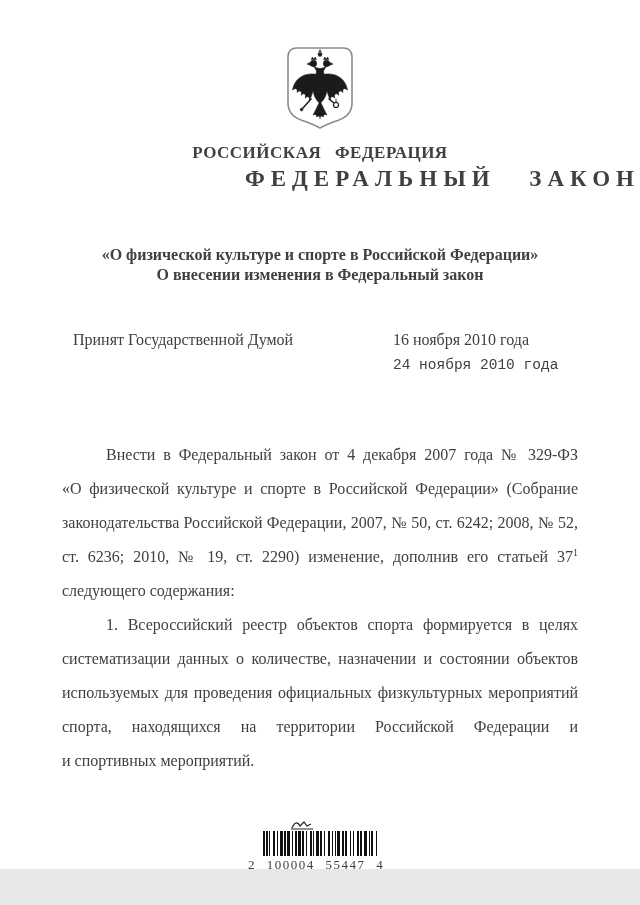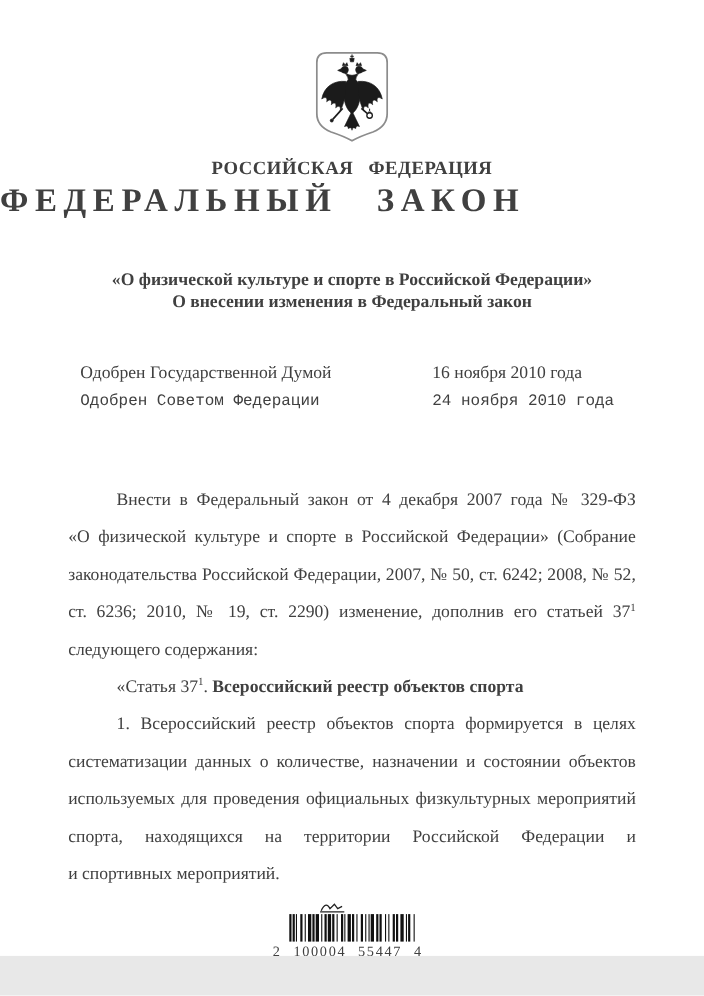--- a/index.html
+++ b/index.html
@@ -9,21 +9,21 @@
     font-family:"Liberation Serif","DejaVu Serif",serif;
   }
   .emblem { position:absolute; left:287px; top:47px; width:66px; height:82px; }
   .country {
     position:absolute; top:143px; left:0; width:100%;
     text-align:center; font-size:17px; font-weight:bold;
     word-spacing:9px; letter-spacing:0.5px;
   }
   .doctype {
     position:absolute; top:166px; left:0; width:100%;
-    text-align:left; font-size:30px; font-weight:bold;
+    text-align:right; font-size:23px; font-weight:bold;
     letter-spacing:6px; word-spacing:22px; white-space:nowrap;
   }
   .law-title {
     position:absolute; top:245px; left:0; width:100%;
     text-align:center; font-weight:bold; font-size:16px; line-height:20px;
   }
   .adoption { position:absolute; left:73px; top:331px; width:505px; }
   .adoption-row { position:relative; height:26px; font-size:16px; }
   .adoption-row .date { position:absolute; left:302px; top:0;margin-left:18px; }
   .row-mono, .row-mono .date {
@@ -80,36 +80,34 @@
   <div class="country">РОССИЙСКАЯ ФЕДЕРАЦИЯ</div>
   <div class="doctype">ФЕДЕРАЛЬНЫЙ  ЗАКОН</div>
 
   <div class="law-title">
     <div>«О физической культуре и спорте в Российской Федерации»</div>
     <div>О внесении изменения в Федеральный закон</div>
   </div>
 
   <div class="adoption">
     <div class="adoption-row">
-      <span>Одобрен Государственной Думой</span>
+      <span>Принят Государственной Думой</span>
       <span class="date">16 ноября 2010 года</span>
     </div>
     <div class="adoption-row row-mono">
-      <span>Одобрен Советом Федерации</span>
       <span class="date">24 ноября 2010 года</span>
     </div>
   </div>
 
   <div class="body-text">
     <div class="line just indent">Внести в Федеральный закон от 4 декабря 2007 года № 329-ФЗ</div>
     <div class="line just">«О физической культуре и спорте в Российской Федерации» (Собрание</div>
     <div class="line just">законодательства Российской Федерации, 2007, № 50, ст. 6242; 2008, № 52,</div>
     <div class="line just"><span>ст. 6236; 2010, № 19, ст. 2290) изменение, дополнив его статьей 37</span><sup>1</sup></div>
     <div class="line">следующего содержания:</div>
-    <div class="line indent"><span>«Статья 37</span><sup>1</sup><span>. </span><span class="bold">Всероссийский реестр объектов спорта</span></div>
     <div class="line just indent">1. Всероссийский реестр объектов спорта формируется в целях</div>
     <div class="line just">систематизации данных о количестве, назначении и состоянии объектов</div>
     <div class="line just">используемых для проведения официальных физкультурных мероприятий</div>
     <div class="line just">спорта, находящихся на территории Российской Федерации и</div>
     <div class="line">и спортивных мероприятий.</div>
   </div>
 
   <div class="barcode-wrap">
     <svg class="print-mark" viewBox="0 0 26 11">
       <path d="M2 9 C5 2 8 3 10 7 L14 3 L17 7 L21 5" fill="none" stroke="#222" stroke-width="1.2"></path>

